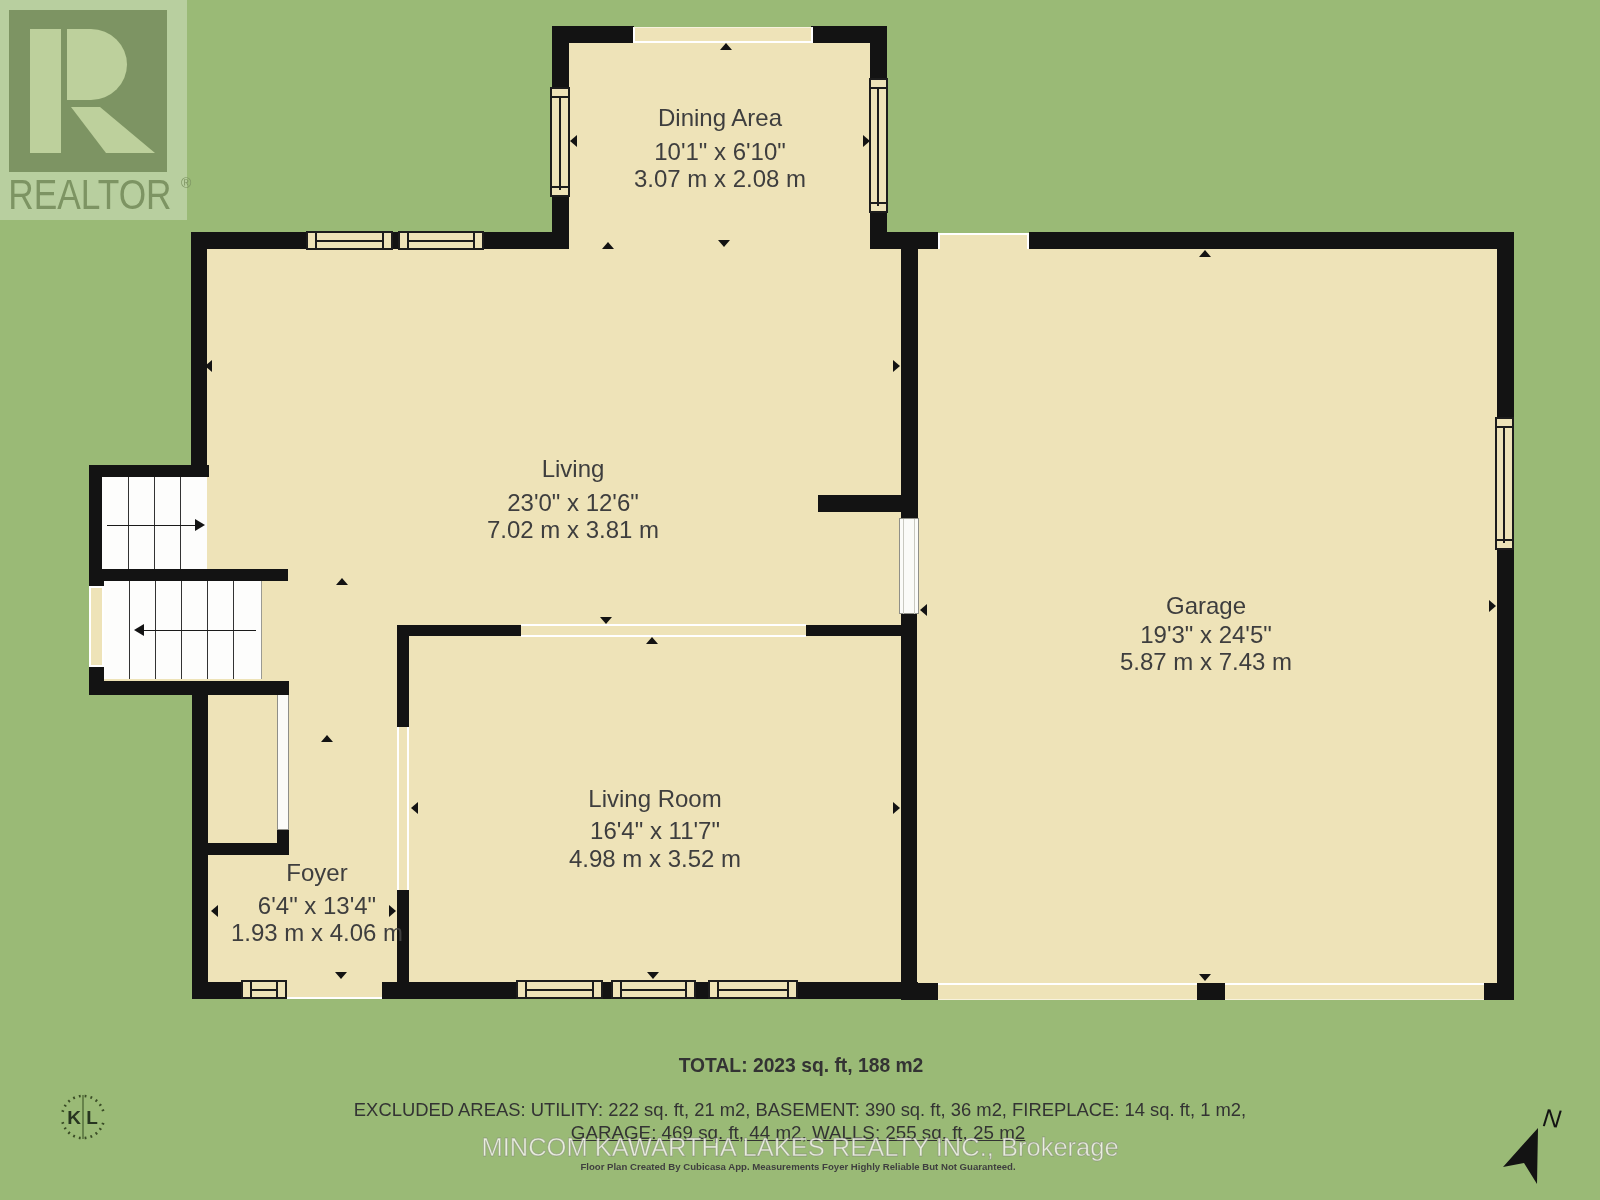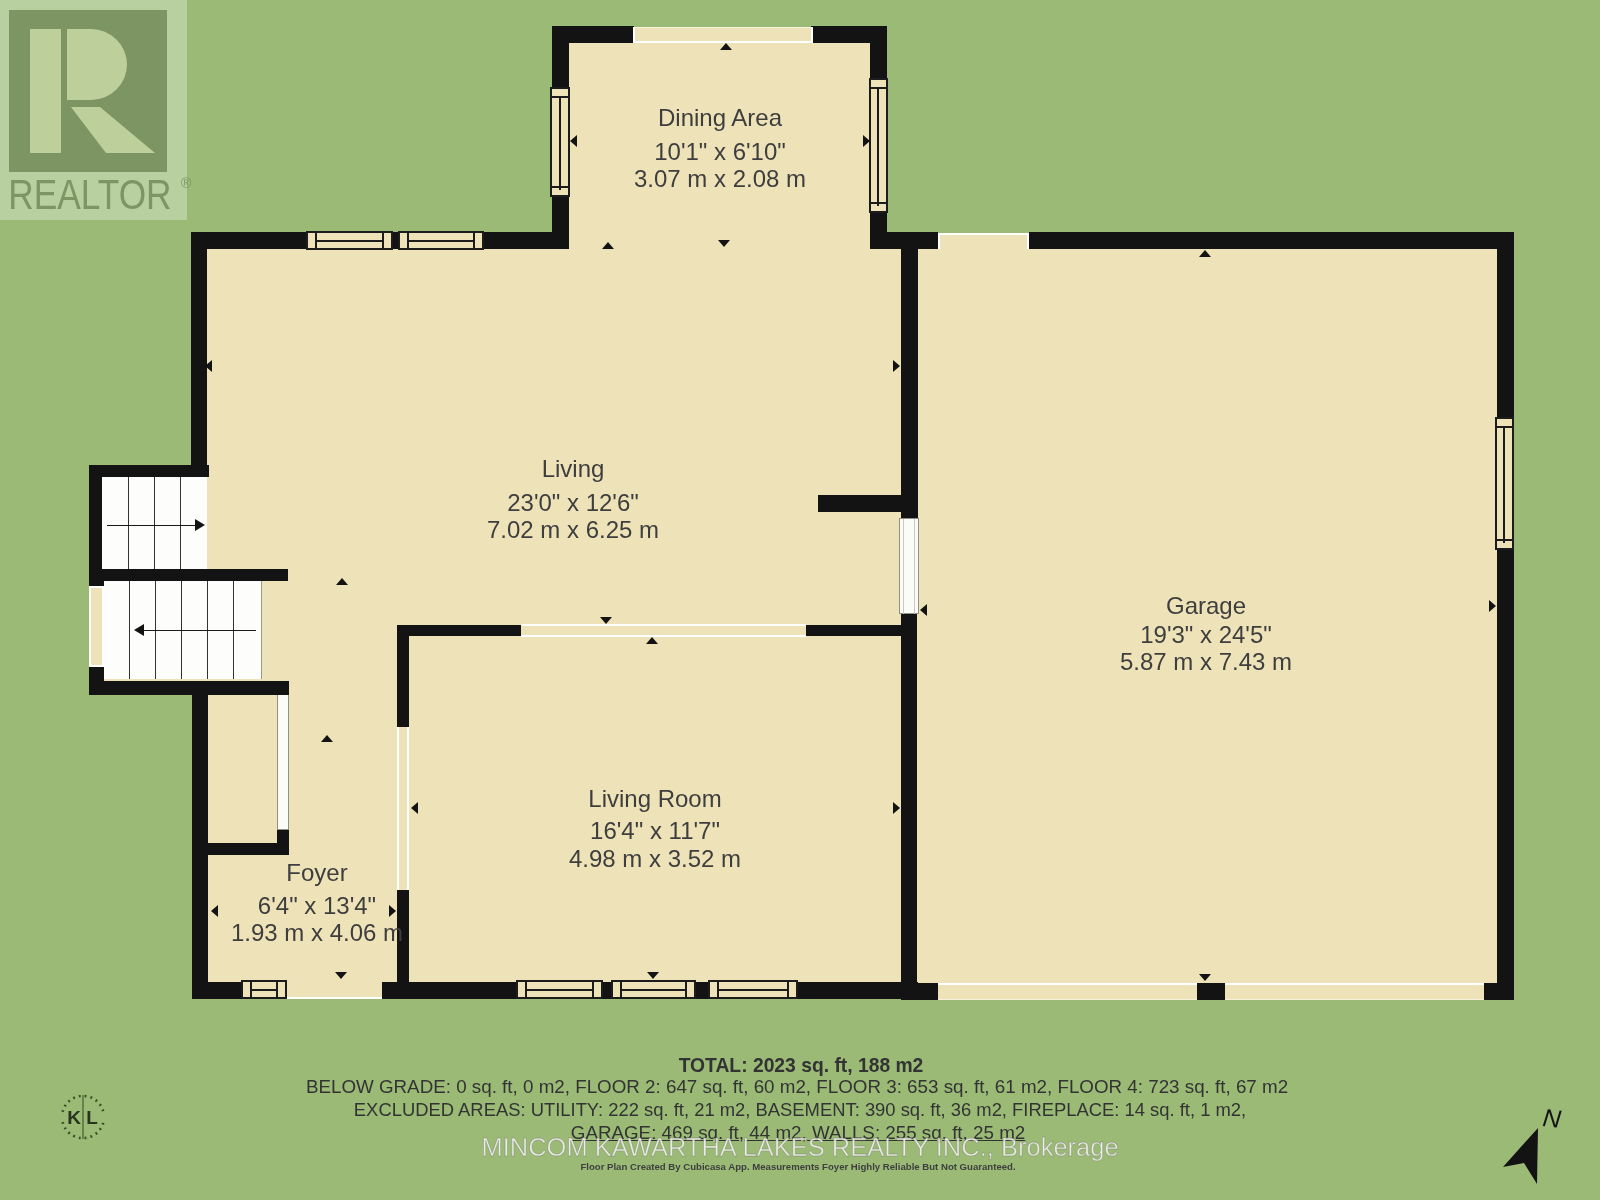--- a/index.html
+++ b/index.html
@@ -235,37 +235,36 @@
 <div class="tri" style="left:1199px;top:250px;border-left:6.5px solid transparent;border-right:6.5px solid transparent;border-bottom:7px solid #131313;"></div>
 
 <div class="tri" style="left:1199px;top:974px;border-left:6.5px solid transparent;border-right:6.5px solid transparent;border-top:7px solid #131313;"></div>
 
 <div class="lbl" style="left:720px;top:106px;">Dining Area</div>
 <div class="lbl" style="left:720px;top:140px;">10'1" x 6'10"</div>
 <div class="lbl" style="left:720px;top:167px;">3.07 m x 2.08 m</div>
 
 <div class="lbl" style="left:573px;top:457px;">Living</div>
 <div class="lbl" style="left:573px;top:491px;">23'0" x 12'6"</div>
-<div class="lbl" style="left:573px;top:518px;">7.02 m x 6.25 m</div>
+<div class="lbl" style="left:573px;top:518px;">7.02 m x 3.81 m</div>
 
 <div class="lbl" style="left:1206px;top:594px;">Garage</div>
 <div class="lbl" style="left:1206px;top:623px;">19'3" x 24'5"</div>
 <div class="lbl" style="left:1206px;top:650px;">5.87 m x 7.43 m</div>
 
 <div class="lbl" style="left:655px;top:787px;">Living Room</div>
 <div class="lbl" style="left:655px;top:819px;">16'4" x 11'7"</div>
 <div class="lbl" style="left:655px;top:847px;">4.98 m x 3.52 m</div>
 
 <div class="lbl" style="left:317px;top:861px;">Foyer</div>
 <div class="lbl" style="left:317px;top:894px;">6'4" x 13'4"</div>
 <div class="lbl" style="left:317px;top:921px;text-align:right;">1.93 m x 4.06 m</div>
 
 <div class="btxt" style="left:801px;top:1055px;font-weight:bold;font-size:19.3px;">TOTAL: 2023 sq. ft, 188 m2</div>
 
-<div class="btxt" style="left:797px;top:1076px;">BELOW GRADE: 0 sq. ft, 0 m2, FLOOR 2: 647 sq. ft, 60 m2, FLOOR 3: 653 sq. ft, 61 m2, FLOOR 4: 723 sq. ft, 67 m2</div>
 
 <div class="btxt" style="left:800px;top:1099px;font-size:18.4px;">EXCLUDED AREAS: UTILITY: 222 sq. ft, 21 m2, BASEMENT: 390 sq. ft, 36 m2, FIREPLACE: 14 sq. ft, 1 m2,</div>
 
 <div class="btxt" style="left:798px;top:1122px;text-decoration:underline;">GARAGE: 469 sq. ft, 44 m2, WALLS: 255 sq. ft, 25 m2</div>
 
 <div style="position:absolute;left:800px;top:1133px;transform:translateX(-50%);white-space:nowrap;font-family:'Liberation Sans',sans-serif;
      font-size:25.5px;color:rgba(252,252,248,0.8);-webkit-text-stroke:0.8px rgba(125,125,118,0.5);">MINCOM KAWARTHA LAKES REALTY INC., Brokerage</div>
 
 <div style="position:absolute;left:798px;top:1161px;transform:translateX(-50%);white-space:nowrap;
      font-size:9.6px;font-weight:bold;color:#3f3f3f;">Floor Plan Created By Cubicasa App. Measurements Foyer Highly Reliable But Not Guaranteed.</div>

